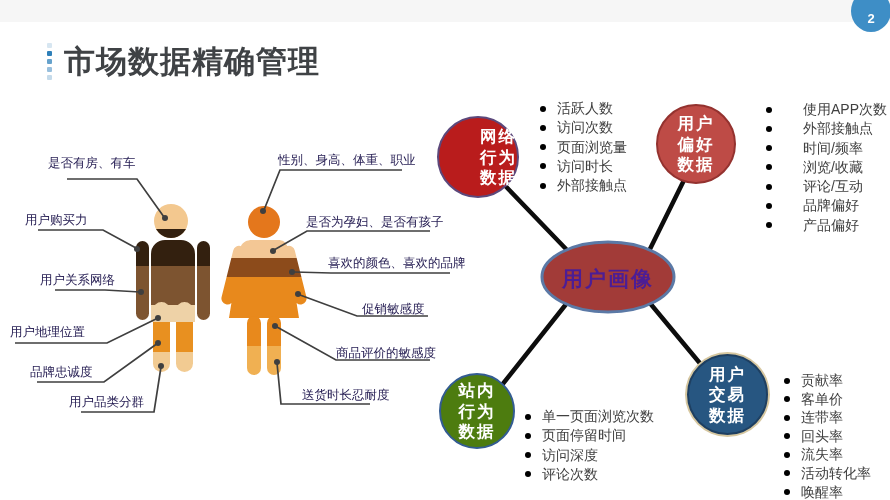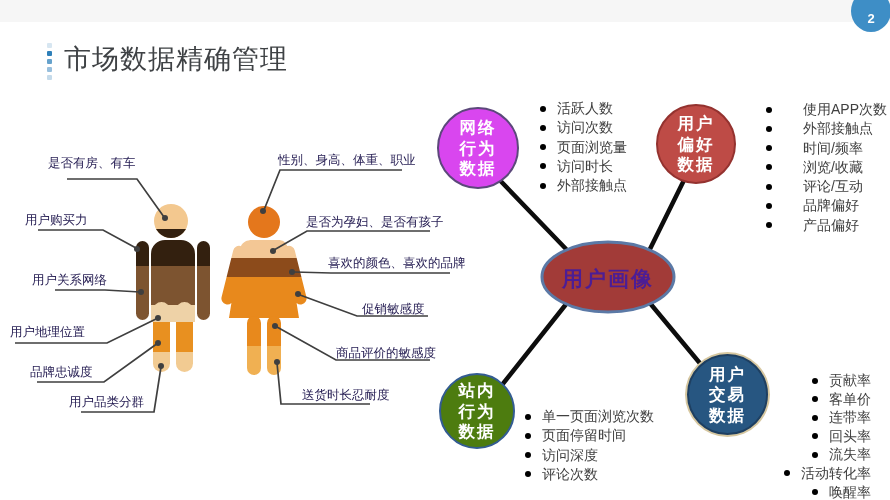--- a/index.html
+++ b/index.html
@@ -9,58 +9,58 @@
   }
   #topstrip{position:absolute;left:0;top:0;width:890px;height:22px;background:#f6f6f6;}
   
   .badge{
     position:absolute;left:851px;top:-10px;width:40px;height:42px;border-radius:50%;
     background:#3e8ec6;color:#fff;font-size:13px;font-weight:bold;
     display:flex;align-items:flex-end;justify-content:center;padding-bottom:6px;box-sizing:border-box;
   }
   
   .title{
-    position:absolute;left:64px;top:41px;font-size:27px;font-weight:400;color:#3f4245;
+    position:absolute;left:64px;top:41px;font-size:31px;font-weight:700;color:#3f4245;
     letter-spacing:1px;white-space:nowrap;
   }
   .title-dots{position:absolute;left:47px;top:43px;display:flex;flex-direction:column;gap:3px;}
   .title-dots span{width:5px;height:5px;border-radius:1px;display:block;}
   
   .label{
     position:absolute;font-size:12.5px;font-weight:normal;color:#282055;white-space:nowrap;
   }
   
   #draw{position:absolute;left:0;top:0;}
   
   .node{
     position:absolute;border-radius:50%;display:flex;flex-direction:column;align-items:center;
     justify-content:center;color:#fff;font-weight:bold;font-size:16.5px;line-height:20.5px;
     text-align:center;box-sizing:border-box;letter-spacing:2px;
   }
-  .node-network{left:437px;top:107px;width:82px;height:82px;background:#d946ef;border:2.5px solid #5c487b;}
+  .node-network{left:437px;top:116px;width:82px;height:82px;background:#b91c1c;border:2.5px solid #5c487b;align-items:flex-end;}
   .node-preference{left:656px;top:104px;width:80px;height:80px;background:#be4b46;border:2.5px solid #94322f;}
   .node-onsite{left:439px;top:373px;width:76px;height:76px;background:#4d7c0f;border:2.5px solid #335c92;}
   .node-transaction{left:687px;top:354px;width:81px;height:81px;background:#275681;border:2px solid #1e3f61;
                     box-shadow:0 0 0 2px #d6c7a0;}
   
   .center-label{
     position:absolute;left:543px;top:265px;width:130px;text-align:center;color:#4c1d95;
     font-size:21px;font-weight:bold;letter-spacing:2px;
   }
   
   .blist{position:absolute;list-style:none;margin:0;padding:0;font-size:14px;font-weight:400;color:#404040;}
   .blist li{display:flex;line-height:19.3px;}
   .blist .dot{width:6px;height:6px;border-radius:50%;background:#000;margin:6.5px 11px 0 0;flex:none;}
   .list-network{left:540px;top:99px;width:130px;}
   .list-preference{left:766px;top:100px;}
   .list-preference .txt{width:89px;margin-left:20px;}
   .list-onsite{left:525px;top:386px;margin-top:21px;}
   .list-onsite .txt{white-space:nowrap;}
   .list-transaction{left:784px;top:371px;}
-  .list-transaction li{line-height:18.6px;justify-content:flex-end;}
+  .list-transaction li{line-height:18.6px;}
 </style>
 </head>
 <body>
 
 <div id="slide">
   <div id="topstrip"></div>
 
   <div class="badge">
     <span>2</span>
   </div>
@@ -189,21 +189,21 @@
       <line x1="650" y1="249" x2="690" y2="168"></line>
       <line x1="567" y1="303" x2="490" y2="400"></line>
       <line x1="649" y1="302" x2="718" y2="385"></line>
     </g>
 
     <ellipse cx="608" cy="277" rx="66" ry="35" fill="#a23b38" stroke="#5b79a6" stroke-width="3"></ellipse>
   </svg>
 
   <div class="label" style="left:48px;top:155px">是否有房、有车</div>
   <div class="label" style="left:25px;top:212px">用户购买力</div>
-  <div class="label" style="left:32px;top:272px">用户关系网络</div>
+  <div class="label" style="left:40px;top:272px">用户关系网络</div>
   <div class="label" style="left:10px;top:324px">用户地理位置</div>
   <div class="label" style="left:30px;top:364px">品牌忠诚度</div>
   <div class="label" style="left:69px;top:394px">用户品类分群</div>
   <div class="label" style="left:278px;top:152px">性别、身高、体重、职业</div>
   <div class="label" style="left:306px;top:214px">是否为孕妇、是否有孩子</div>
   <div class="label" style="left:328px;top:255px">喜欢的颜色、喜欢的品牌</div>
   <div class="label" style="left:362px;top:301px">促销敏感度</div>
   <div class="label" style="left:336px;top:345px">商品评价的敏感度</div>
   <div class="label" style="left:302px;top:387px">送货时长忍耐度</div>
 

